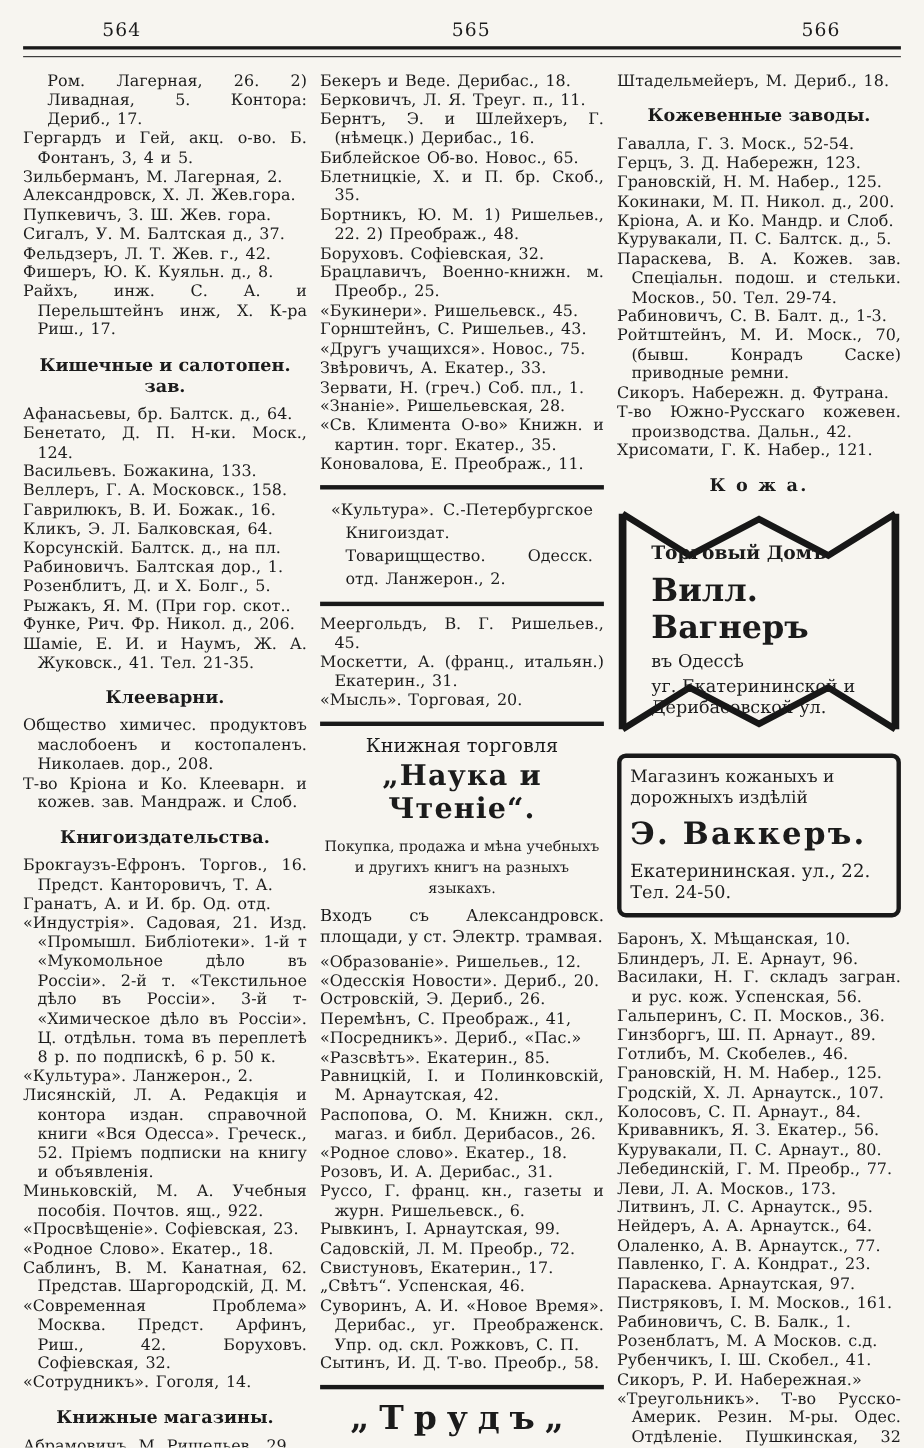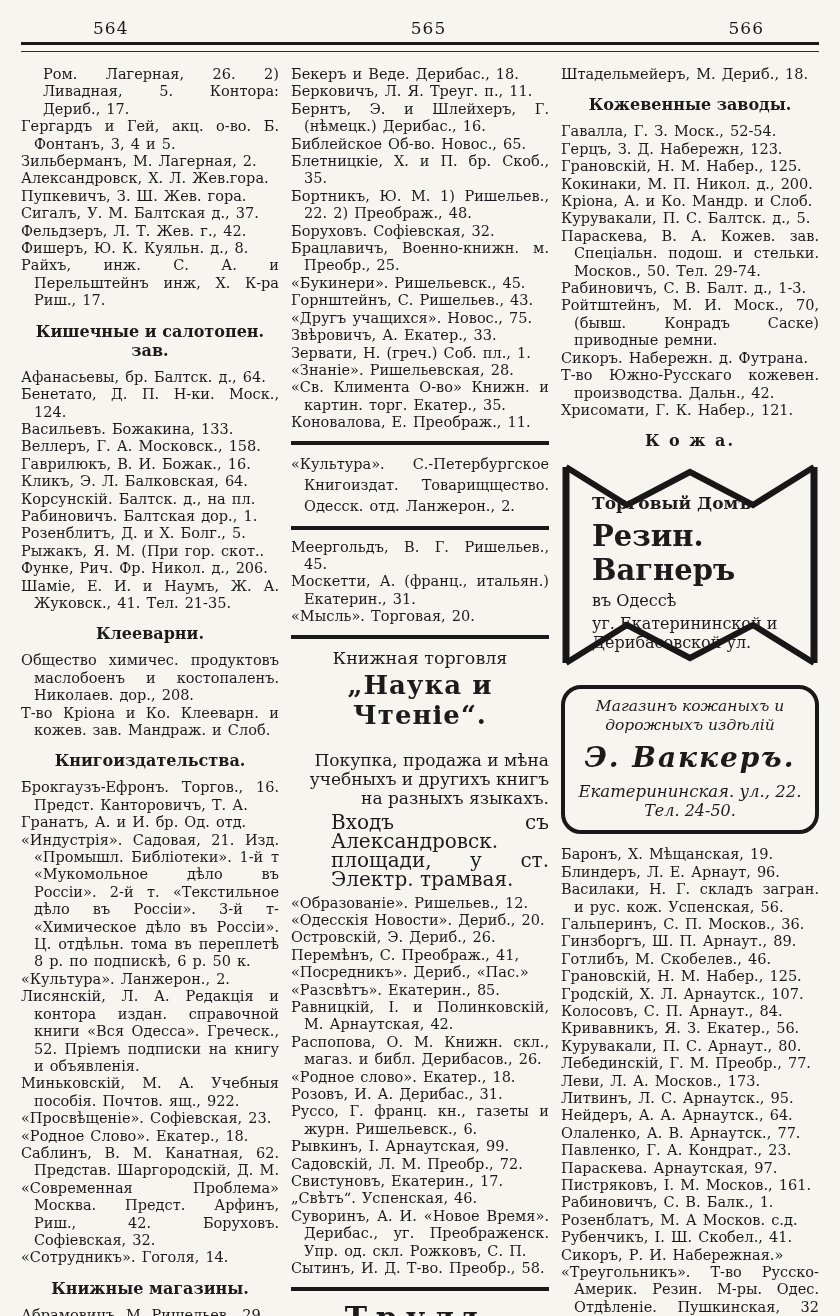--- a/index.html
+++ b/index.html
@@ -16,48 +16,48 @@
   .header-rule{height:6px;border-top:3px solid #1a1a1a;border-bottom:1px solid #2a2a2a;margin-top:2px;}
   .cols{display:flex;gap:12px;margin-top:14px;align-items:flex-start;}
   .col{width:258px;flex:none;}
   .entry{
     font-size:14.5px;line-height:17.4px;
     text-align:justify;text-justify:inter-word;
     text-indent:-13px;padding-left:13px;
     word-spacing:1.5px;
   }
   .entry.cont{text-indent:0;padding-left:22px;}
-  .entry.note{line-height:21px;margin:6px 0;}
+  .entry.note{line-height:21px;margin:6px 10px;}
   .heading{
     font-weight:bold;text-align:center;
     font-size:16px;line-height:19px;
     margin:12px 0 9px 0;
     font-family:"DejaVu Serif", serif;
   }
   .heading.spaced{letter-spacing:2px;}
   .rule{border-top:4px solid #191919;margin:9px 0;}
   
   .ad-nauka{margin:2px 0 6px 0;}
   .ad-nauka .kicker{text-align:center;font-size:17.5px;margin:4px 0 2px 0;}
-  .ad-nauka .title{text-align:center;font-size:26px;font-weight:bold;letter-spacing:1px;margin:2px 0 21px 0;font-family:"DejaVu Serif",serif;}
-  .ad-nauka .body1{font-size:17px;line-height:19px;text-align:right;}
-  .ad-nauka .body2{font-size:20px;line-height:19px;text-align:justify;margin-top:5px;text-indent:-0px;margin-left:40px;}
+  .ad-nauka .title{text-align:center;font-size:26px;font-weight:bold;letter-spacing:1px;margin:2px 0 10px 0;font-family:"DejaVu Serif",serif;}
+  .ad-nauka .body1{font-size:13px;line-height:19px;text-align:center;}
+  .ad-nauka .body2{font-size:15px;line-height:19px;text-align:justify;margin-top:5px;text-indent:-0px;}
   
   .ad-trud{margin:2px 0 8px 0;}
   .ad-trud .title{text-align:center;font-size:30px;font-weight:bold;letter-spacing:9px;margin:2px 0 6px 0;}
   
   .ad-wagner{position:relative;height:212px;margin:6px 0 14px 0;}
   .ad-wagner svg{position:absolute;left:0;top:0;}
   .ad-wagner .inner{position:absolute;left:31px;right:14px;top:34px;text-align:left;}
   .ad-wagner .line1{font-weight:bold;font-size:17px;}
   .ad-wagner .name{font-weight:bold;font-size:29px;word-spacing:12px;margin:6px 0 4px 0;}
   .ad-wagner .line2{font-size:16px;margin-bottom:4px;}
   .ad-wagner .line3{font-size:16px;line-height:19px;}
   
-  .ad-wakker{border:4px solid #191919;border-radius:20px;padding:8px 8px 10px 8px;text-align:center;margin:4px 0 12px 0;font-style:italic;}
+  .ad-wakker{border:4px solid #191919;border-radius:8px;padding:8px 8px 10px 8px;margin:4px 0 12px 0;}
   .ad-wakker .line1{font-size:15.5px;line-height:19px;}
   .ad-wakker .name{font-size:28px;font-weight:bold;letter-spacing:2px;margin:6px 0 8px 0;}
   .ad-wakker .line2{font-size:16.5px;}
   .ad-wakker .line3{font-size:16px;}
 </style>
 </head>
 <body>
 
 <div class="page">
   <div class="pagenums">
@@ -177,32 +177,32 @@
         <div class="entry">Хрисомати, Г. К. Набер., 121.</div>
         <div class="heading spaced">К о ж а.</div>
         <div class="ad-wagner">
           <svg width="258" height="212" viewBox="0 0 258 212">
             <path d="M5,8 V204 M253,8 V204" stroke="#171717" stroke-width="7" fill="none"></path>
             <path d="M5,8 L66,46 L129,13 L192,46 L253,8" stroke="#171717" stroke-width="6" fill="none"></path>
             <path d="M5,204 L66,166 L129,199 L192,166 L253,204" stroke="#171717" stroke-width="6" fill="none"></path>
           </svg>
           <div class="inner">
             <div class="line1">Торговый Домъ</div>
-            <div class="name">Резин. Вагнеръ</div>
+            <div class="name">Вилл. Вагнеръ</div>
             <div class="line2">въ Одессѣ</div>
             <div class="line3">уг. Екатерининской и Дерибасовской ул.</div>
           </div>
         </div>
         <div class="ad-wakker">
           <div class="line1">Магазинъ кожаныхъ и дорожныхъ издѣлій</div>
           <div class="name">Э. Ваккеръ.</div>
           <div class="line2">Екатерининская. ул., 22.</div>
           <div class="line3">Тел. 24-50.</div>
         </div>
-        <div class="entry">Баронъ, Х. Мѣщанская, 19.</div>
+        <div class="entry">Баронъ, Х. Мѣщанская, 10.</div>
         <div class="entry">Блиндеръ, Л. Е. Арнаут, 96.</div>
         <div class="entry">Василаки, Н. Г. складъ загран. и рус. кож. Успенская, 56.</div>
         <div class="entry">Гальперинъ, С. П. Москов., 36.</div>
         <div class="entry">Гинзборгъ, Ш. П. Арнаут., 89.</div>
         <div class="entry">Готлибъ, М. Скобелев., 46.</div>
         <div class="entry">Грановскій, Н. М. Набер., 125.</div>
         <div class="entry">Гродскій, Х. Л. Арнаутск., 107.</div>
         <div class="entry">Колосовъ, С. П. Арнаут., 84.</div>
         <div class="entry">Кривавникъ, Я. З. Екатер., 56.</div>
         <div class="entry">Курувакали, П. С. Арнаут., 80.</div>

